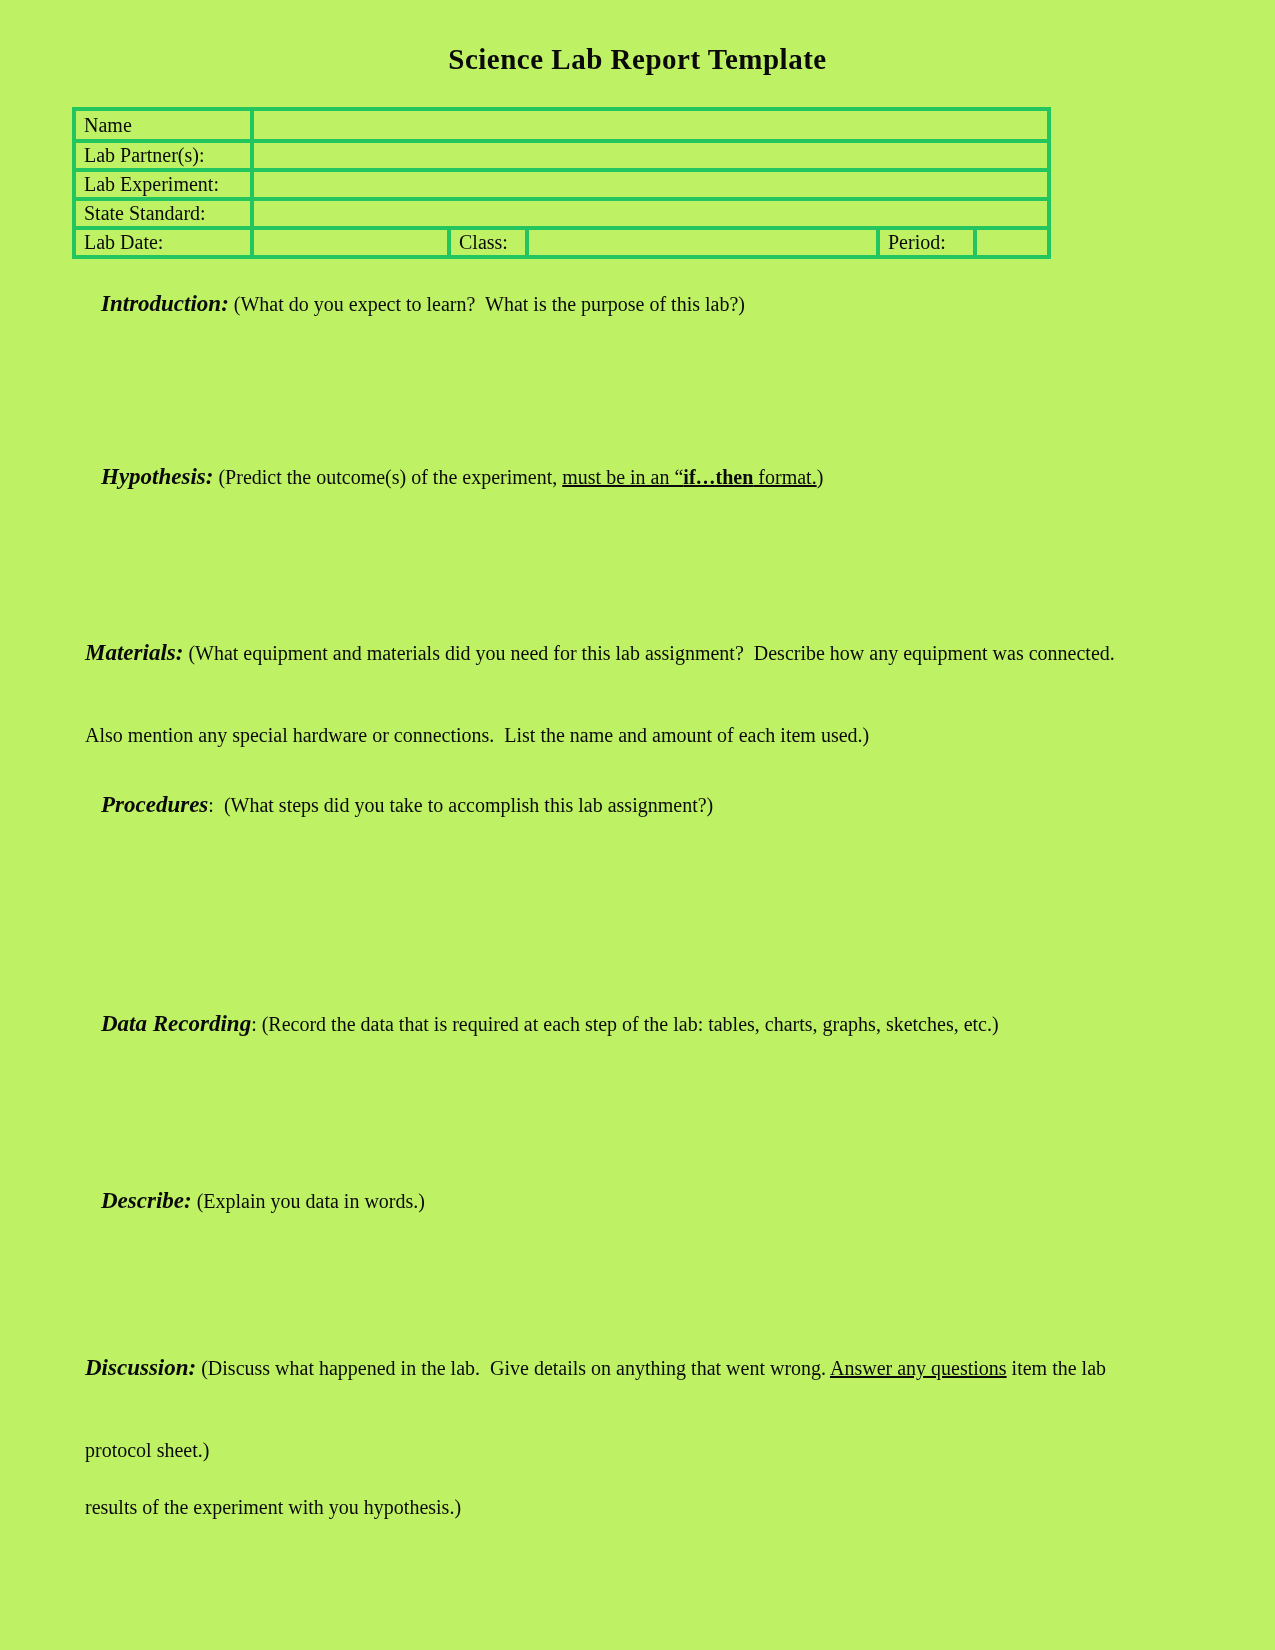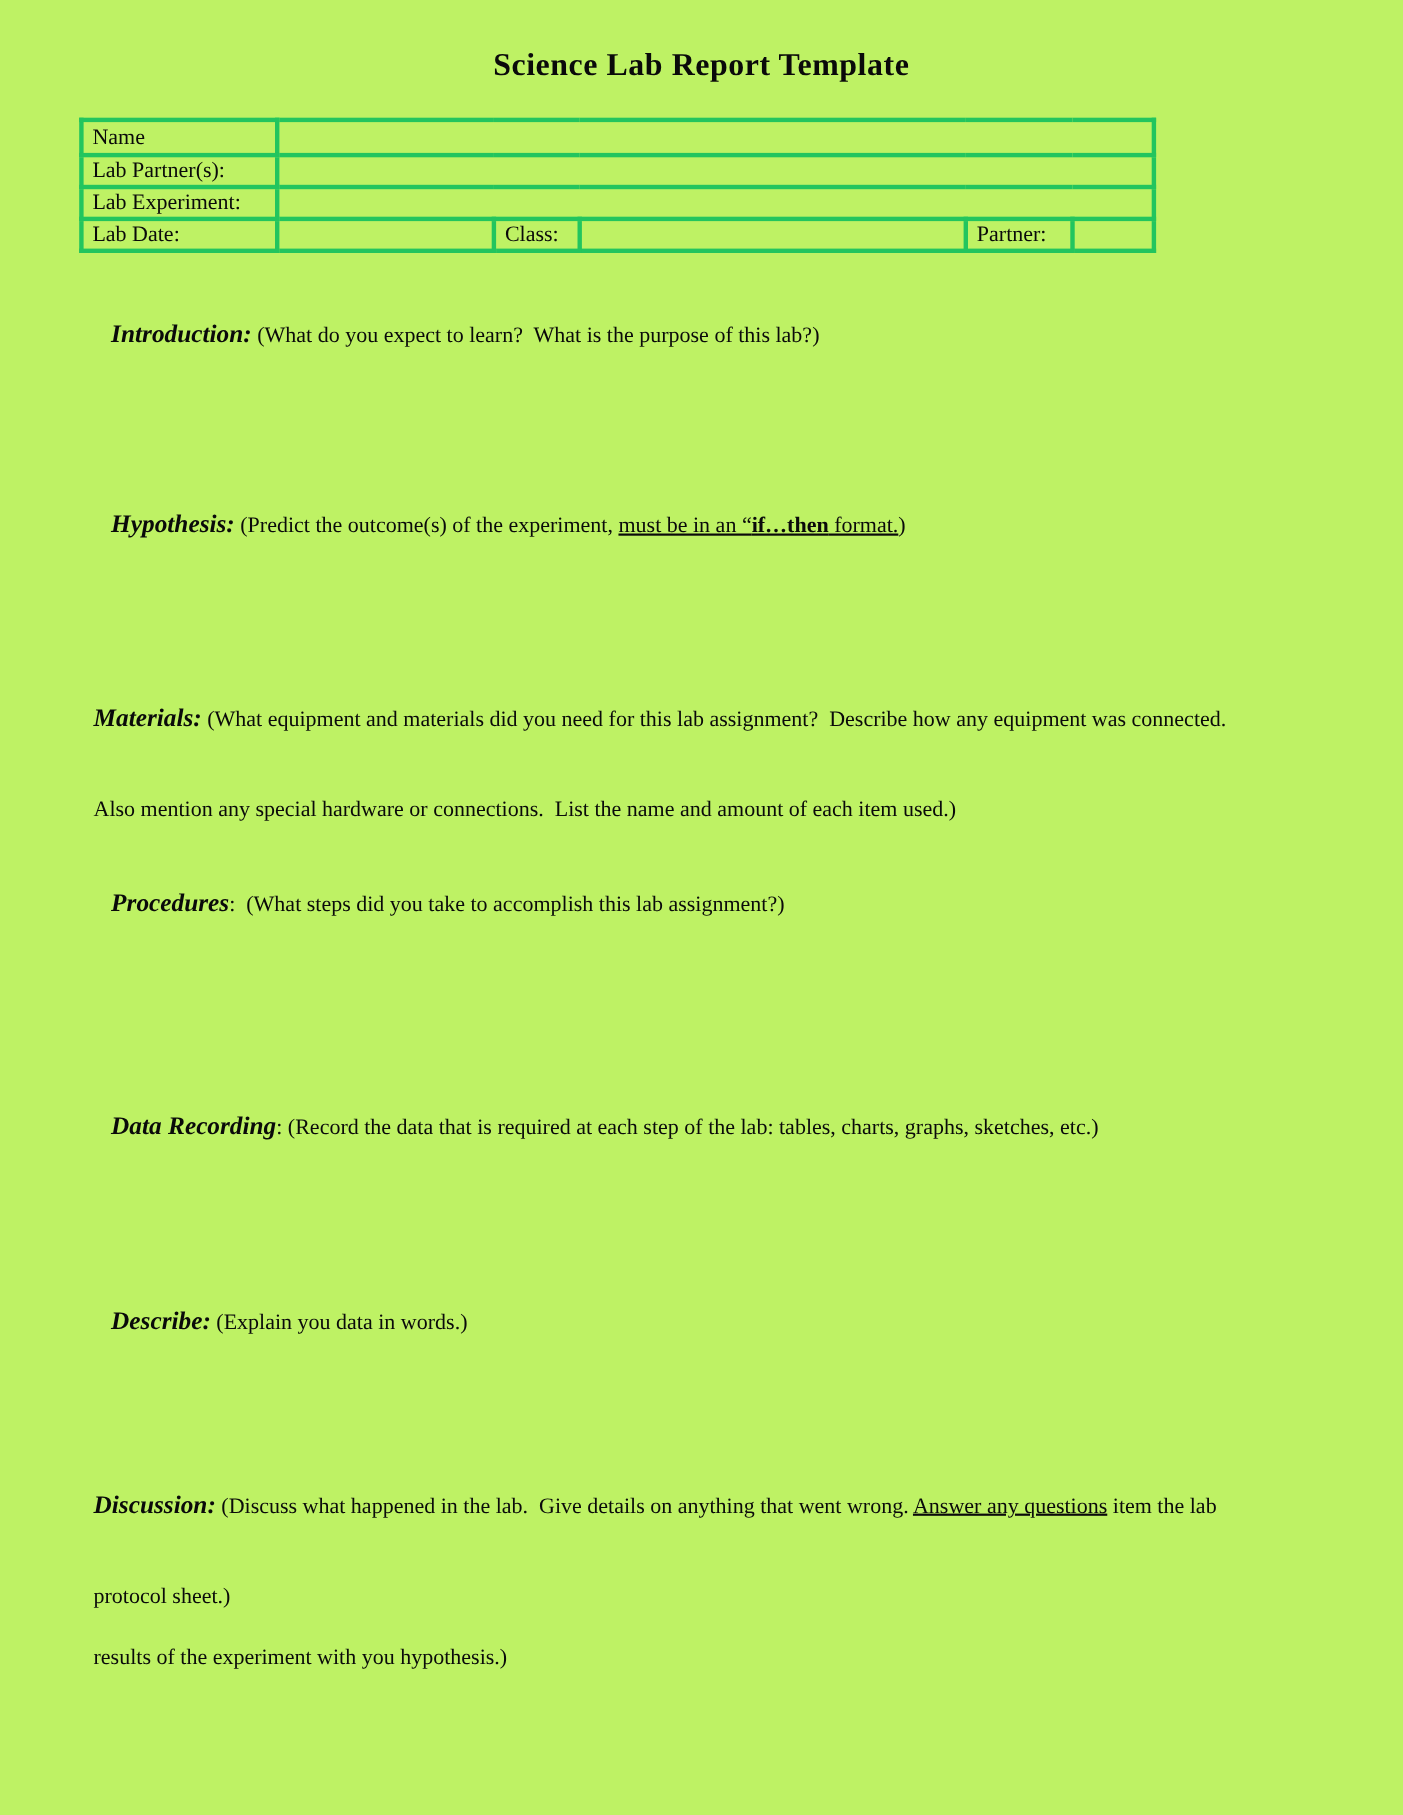--- a/index.html
+++ b/index.html
@@ -76,45 +76,49 @@
         <td colspan="5"></td>
       </tr>
       <tr class="r2">
         <td>Lab Partner(s):</td>
         <td colspan="5"></td>
       </tr>
       <tr class="r3">
         <td>Lab Experiment:</td>
         <td colspan="5"></td>
       </tr>
+      <tr class="r4">
+        <td>State Standard:</td>
+        <td colspan="5"></td>
+      </tr>
       <tr class="r5">
         <td>Lab Date:</td>
         <td></td>
         <td>Class:</td>
         <td></td>
-        <td>Partner:</td>
+        <td>Period:</td>
         <td></td>
       </tr>
     </tbody>
   </table>
 
   <div class="section" style="top:263px;">
     <span class="h">Introduction:</span><span class="d"> (What do you expect to learn?  What is the purpose of this lab?)</span>
   </div>
 
   <div class="section" style="top:436px;">
     <span class="h">Hypothesis:</span><span class="d"><span> (Predict the outcome(s) of the experiment, </span><span class="u">must be in an “</span><b class="u">if…then</b><span class="u"> format.</span><span>)</span></span>
   </div>
 
   <div class="section" style="top:585px;">
     <div><span class="h">Materials:</span><span class="d"> (What equipment and materials did you need for this lab assignment?  Describe how any equipment was connected.</span></div>
     <div class="d">Also mention any special hardware or connections.  List the name and amount of each item used.)</div>
   </div>
 
-  <div class="section" style="top:780px;text-align:right;">
+  <div class="section" style="top:764px;text-align:right;">
     <span class="h">Procedures</span><span class="d">:  (What steps did you take to accomplish this lab assignment?)</span>
   </div>
 
   <div class="section" style="top:983px;">
     <span class="h">Data Recording</span><span class="d">: (Record the data that is required at each step of the lab: tables, charts, graphs, sketches, etc.)</span>
   </div>
 
   <div class="section" style="top:1160px;">
     <span class="h">Describe:</span><span class="d"> (Explain you data in words.)</span>
   </div>

